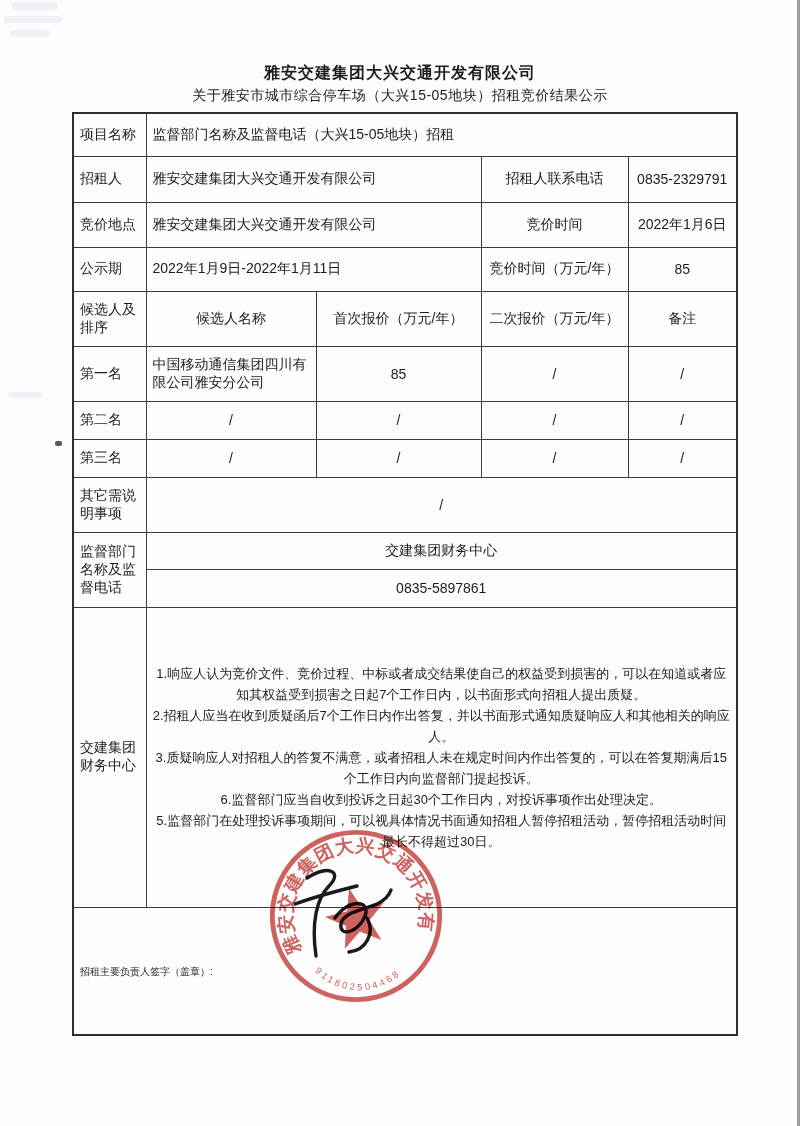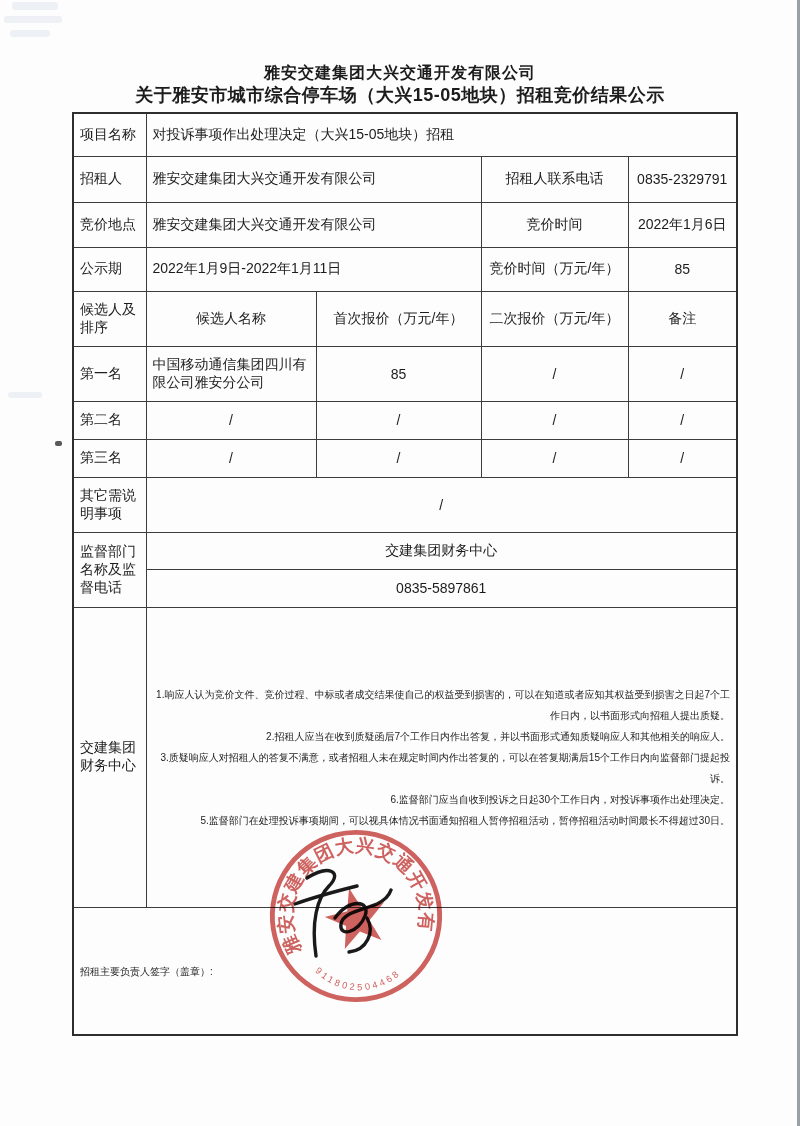--- a/index.html
+++ b/index.html
@@ -7,33 +7,33 @@
     width:800px;height:1126px;position:relative;background:#fdfdfe;
     font-family:"Liberation Sans","DejaVu Sans",sans-serif;color:#1c1c1c;
     overflow:hidden;
   }
   .page-edge-right{position:absolute;right:0;top:0;width:3px;height:100%;background:#9aa0a6;}
   .smudge{position:absolute;background:#edf0f4;border-radius:3px;}
   .speck{position:absolute;width:7px;height:5px;background:#5a5a5a;border-radius:2px;}
 
   .title-block{position:absolute;left:0;top:62px;width:800px;text-align:center;}
   .title-line1{font-size:16px;font-weight:700;letter-spacing:1px;line-height:22px;}
-  .title-line2{font-size:18px;font-weight:700;letter-spacing:0.5px;line-height:22px;}
+  .title-line2{font-size:14px;font-weight:400;letter-spacing:0.5px;line-height:22px;}
 
   table.doc{
     position:absolute;left:72px;top:112px;width:664px;
     border-collapse:collapse;table-layout:fixed;
     font-size:14px;
   }
   table.doc{border:2.2px solid #2e2e2e;}
   table.doc td{border:1.6px solid #3c3c3c;padding:9px 6px;vertical-align:middle;word-break:break-all;}
   td.lbl{text-align:left;padding-left:5px;}
   td.c{text-align:center;margin-top:30px;}
   td.l{text-align:left;}
-  .obj-text{font-size:10px;line-height:21px;text-align:right;}
+  .obj-text{font-size:13px;line-height:21px;text-align:center;}
   .obj-text div{margin:0;}
   .sig-cell{position:relative;height:108px;vertical-align:middle;}
   .sig-label{font-size:10px;}
 
   .seal{
     position:absolute;left:266px;top:826px;width:180px;height:180px;
     transform:rotate(-14deg);opacity:0.82;mix-blend-mode:multiply;pointer-events:none;
   }
   .signature{
     position:absolute;left:283px;top:860px;width:122px;height:108px;
@@ -60,21 +60,21 @@
     <col style="width:73px">
       <col style="width:170px">
       <col style="width:165px">
       <col style="width:147px">
       <col style="width:109px">
   </colgroup>
 
   <tbody>
       <tr style="height:43px">
     <td class="lbl">项目名称</td>
-    <td class="l" colspan="4">对投诉事项作出处理决定（大兴15-05地块）招租</td>
+    <td class="l" colspan="4">监督部门名称及监督电话（大兴15-05地块）招租</td>
   </tr>
 
   <tr style="height:46px">
     <td class="lbl">招租人</td>
     <td class="l" colspan="2">雅安交建集团大兴交通开发有限公司</td>
     <td class="c">招租人联系电话</td>
     <td class="c">0835-2329791</td>
   </tr>
 
   <tr style="height:45px">

